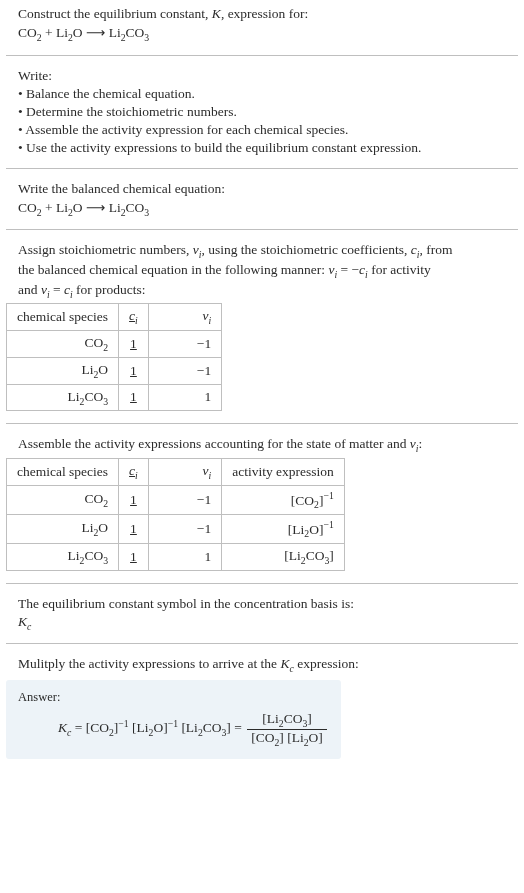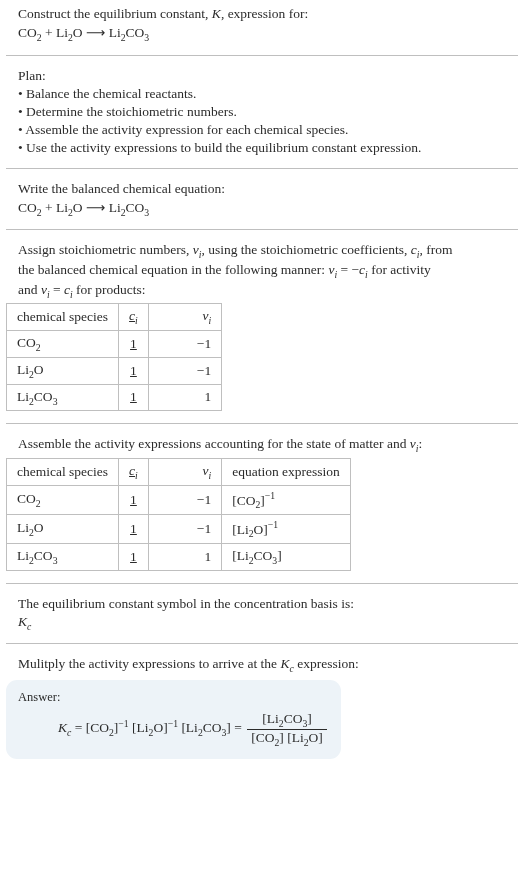--- a/index.html
+++ b/index.html
@@ -14,30 +14,30 @@
   }
   .line { margin: 2px 12px; }
   hr.sep { border: none; border-top: 1px solid #bfbfbf; margin: 12px 0; }
   .sub { font-size: 0.72em; vertical-align: sub; }
   .sup { font-size: 0.72em; vertical-align: super; }
   .it { font-style: italic; }
   table { border-collapse: collapse; margin-top: 4px; }
   th, td {
     border: 1px solid #bfbfbf;
     padding: 4px 10px;
-    text-align: left;
+    text-align: right;
     font-weight: normal;
   }
   th { background: #fff; }
   td.center, th.center { text-align: center; text-decoration: underline; }
   td.right, th.right { text-align: right; padding-left: 48px; }
   .answer-box {
     display: inline-block;
     background: #edf3f8;
-    border-radius: 11px;
+    border-radius: 3px;
     padding: 10px 12px 12px 12px;
     margin-top: 4px;
   }
   .answer-label { font-size: 12.5px; margin-bottom: 6px; }
   .frac { display: inline-block; text-align: center; vertical-align: middle; margin: 0 2px; }
   .frac .num { display: block; border-bottom: 1px solid #2b2b2b; padding: 0 4px; }
   .frac .den { display: block; padding: 0 4px; text-align: right; }
 </style>
 </head>
 <body>
@@ -48,22 +48,22 @@
 <div class="line">
   <span>Construct the equilibrium constant, </span><span class="it">K</span><span>, expression for:</span>
 </div>
 <div class="line">
   <span>CO</span><span class="sub">2</span><span> + Li</span><span class="sub">2</span><span>O </span><span>⟶</span><span> Li</span><span class="sub">2</span><span>CO</span><span class="sub">3</span>
 </div>
 
 <hr class="sep">
 
 
-<div class="line">Plan:</div>
-<div class="line">• Balance the chemical reactants.</div>
+<div class="line">Write:</div>
+<div class="line">• Balance the chemical equation.</div>
 <div class="line">• Determine the stoichiometric numbers.</div>
 <div class="line">• Assemble the activity expression for each chemical species.</div>
 <div class="line">• Use the activity expressions to build the equilibrium constant expression.</div>
 
 <hr class="sep">
 
 
 <div class="line">Write the balanced chemical equation:</div>
 <div class="line">
   <span>CO</span><span class="sub">2</span><span> + Li</span><span class="sub">2</span><span>O </span><span>⟶</span><span> Li</span><span class="sub">2</span><span>CO</span><span class="sub">3</span>
@@ -113,21 +113,21 @@
 <div class="line">
   <span>Assemble the activity expressions accounting for the state of matter and </span><span class="it">ν</span><span class="sub it">i</span>:
 </div>
 
 <table>
   <tbody>
       <tr>
     <th>chemical species</th>
     <th class="center"><span class="it">c</span><span class="sub it">i</span></th>
     <th class="right"><span class="it">ν</span><span class="sub it">i</span></th>
-    <th>equation expression</th>
+    <th>activity expression</th>
   </tr>
   <tr>
     <td><span>CO</span><span class="sub">2</span></td>
     <td class="center">1</td>
     <td class="right">−1</td>
     <td><span>[CO</span><span class="sub">2</span><span>]</span><span class="sup">−1</span></td>
   </tr>
   <tr>
     <td><span>Li</span><span class="sub">2</span><span>O</span></td>
     <td class="center">1</td>

